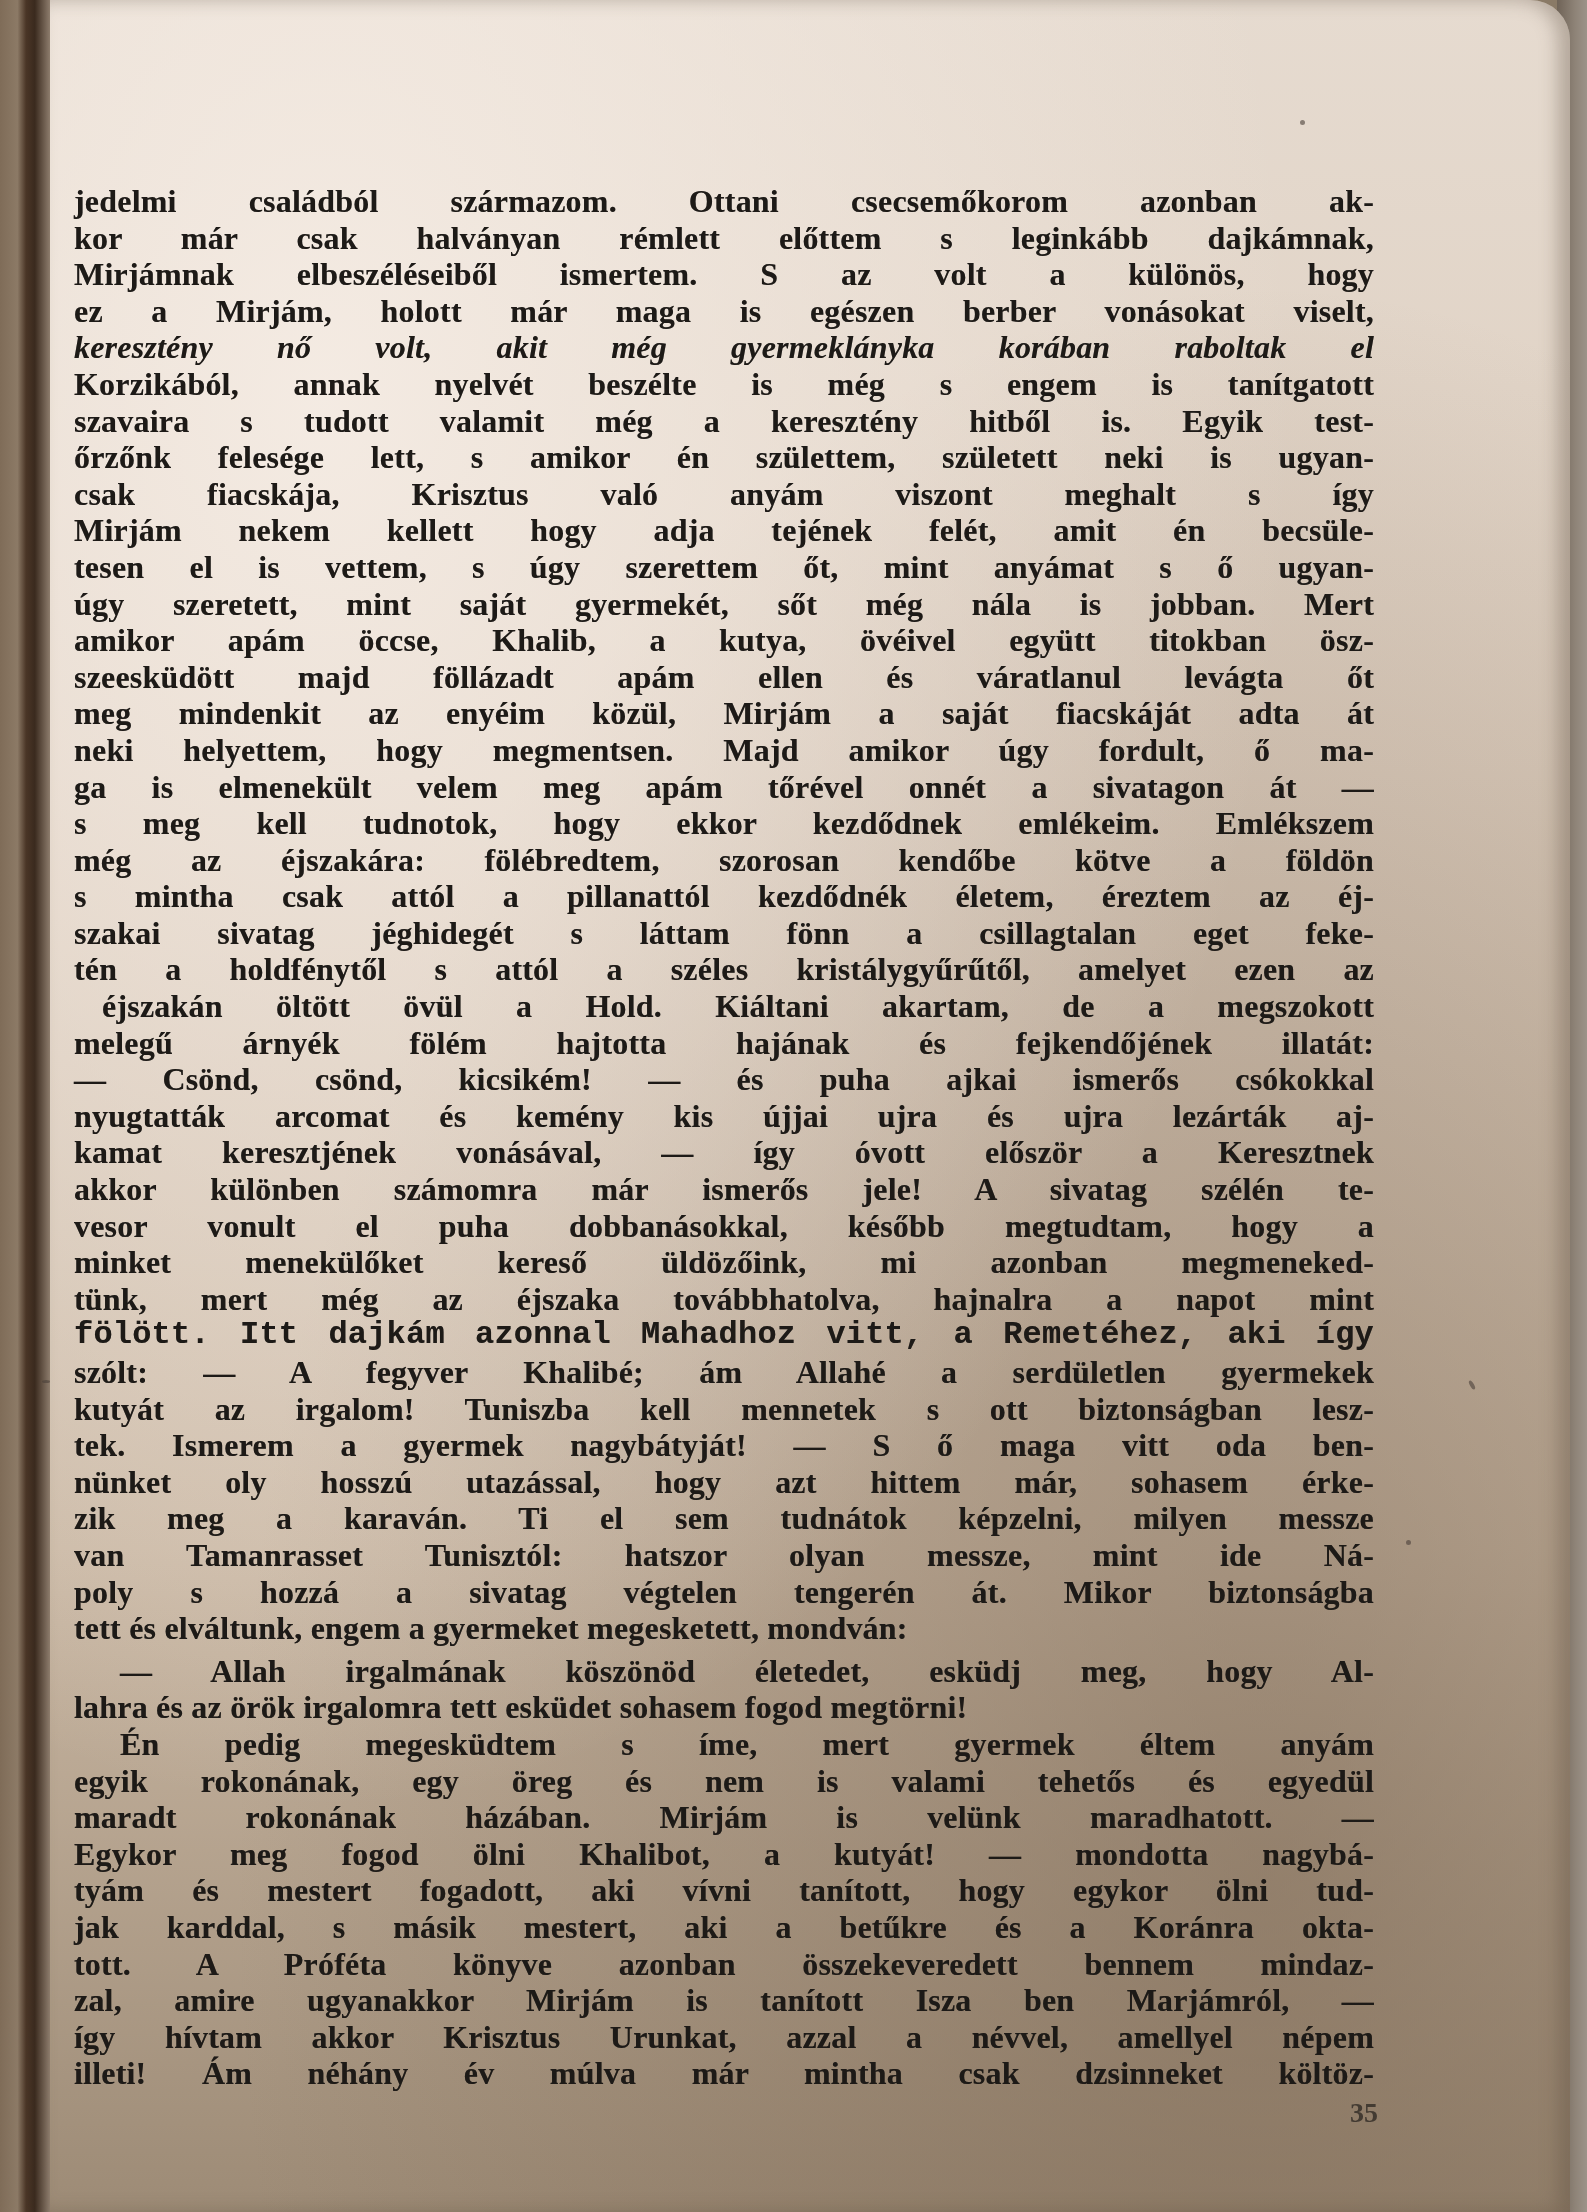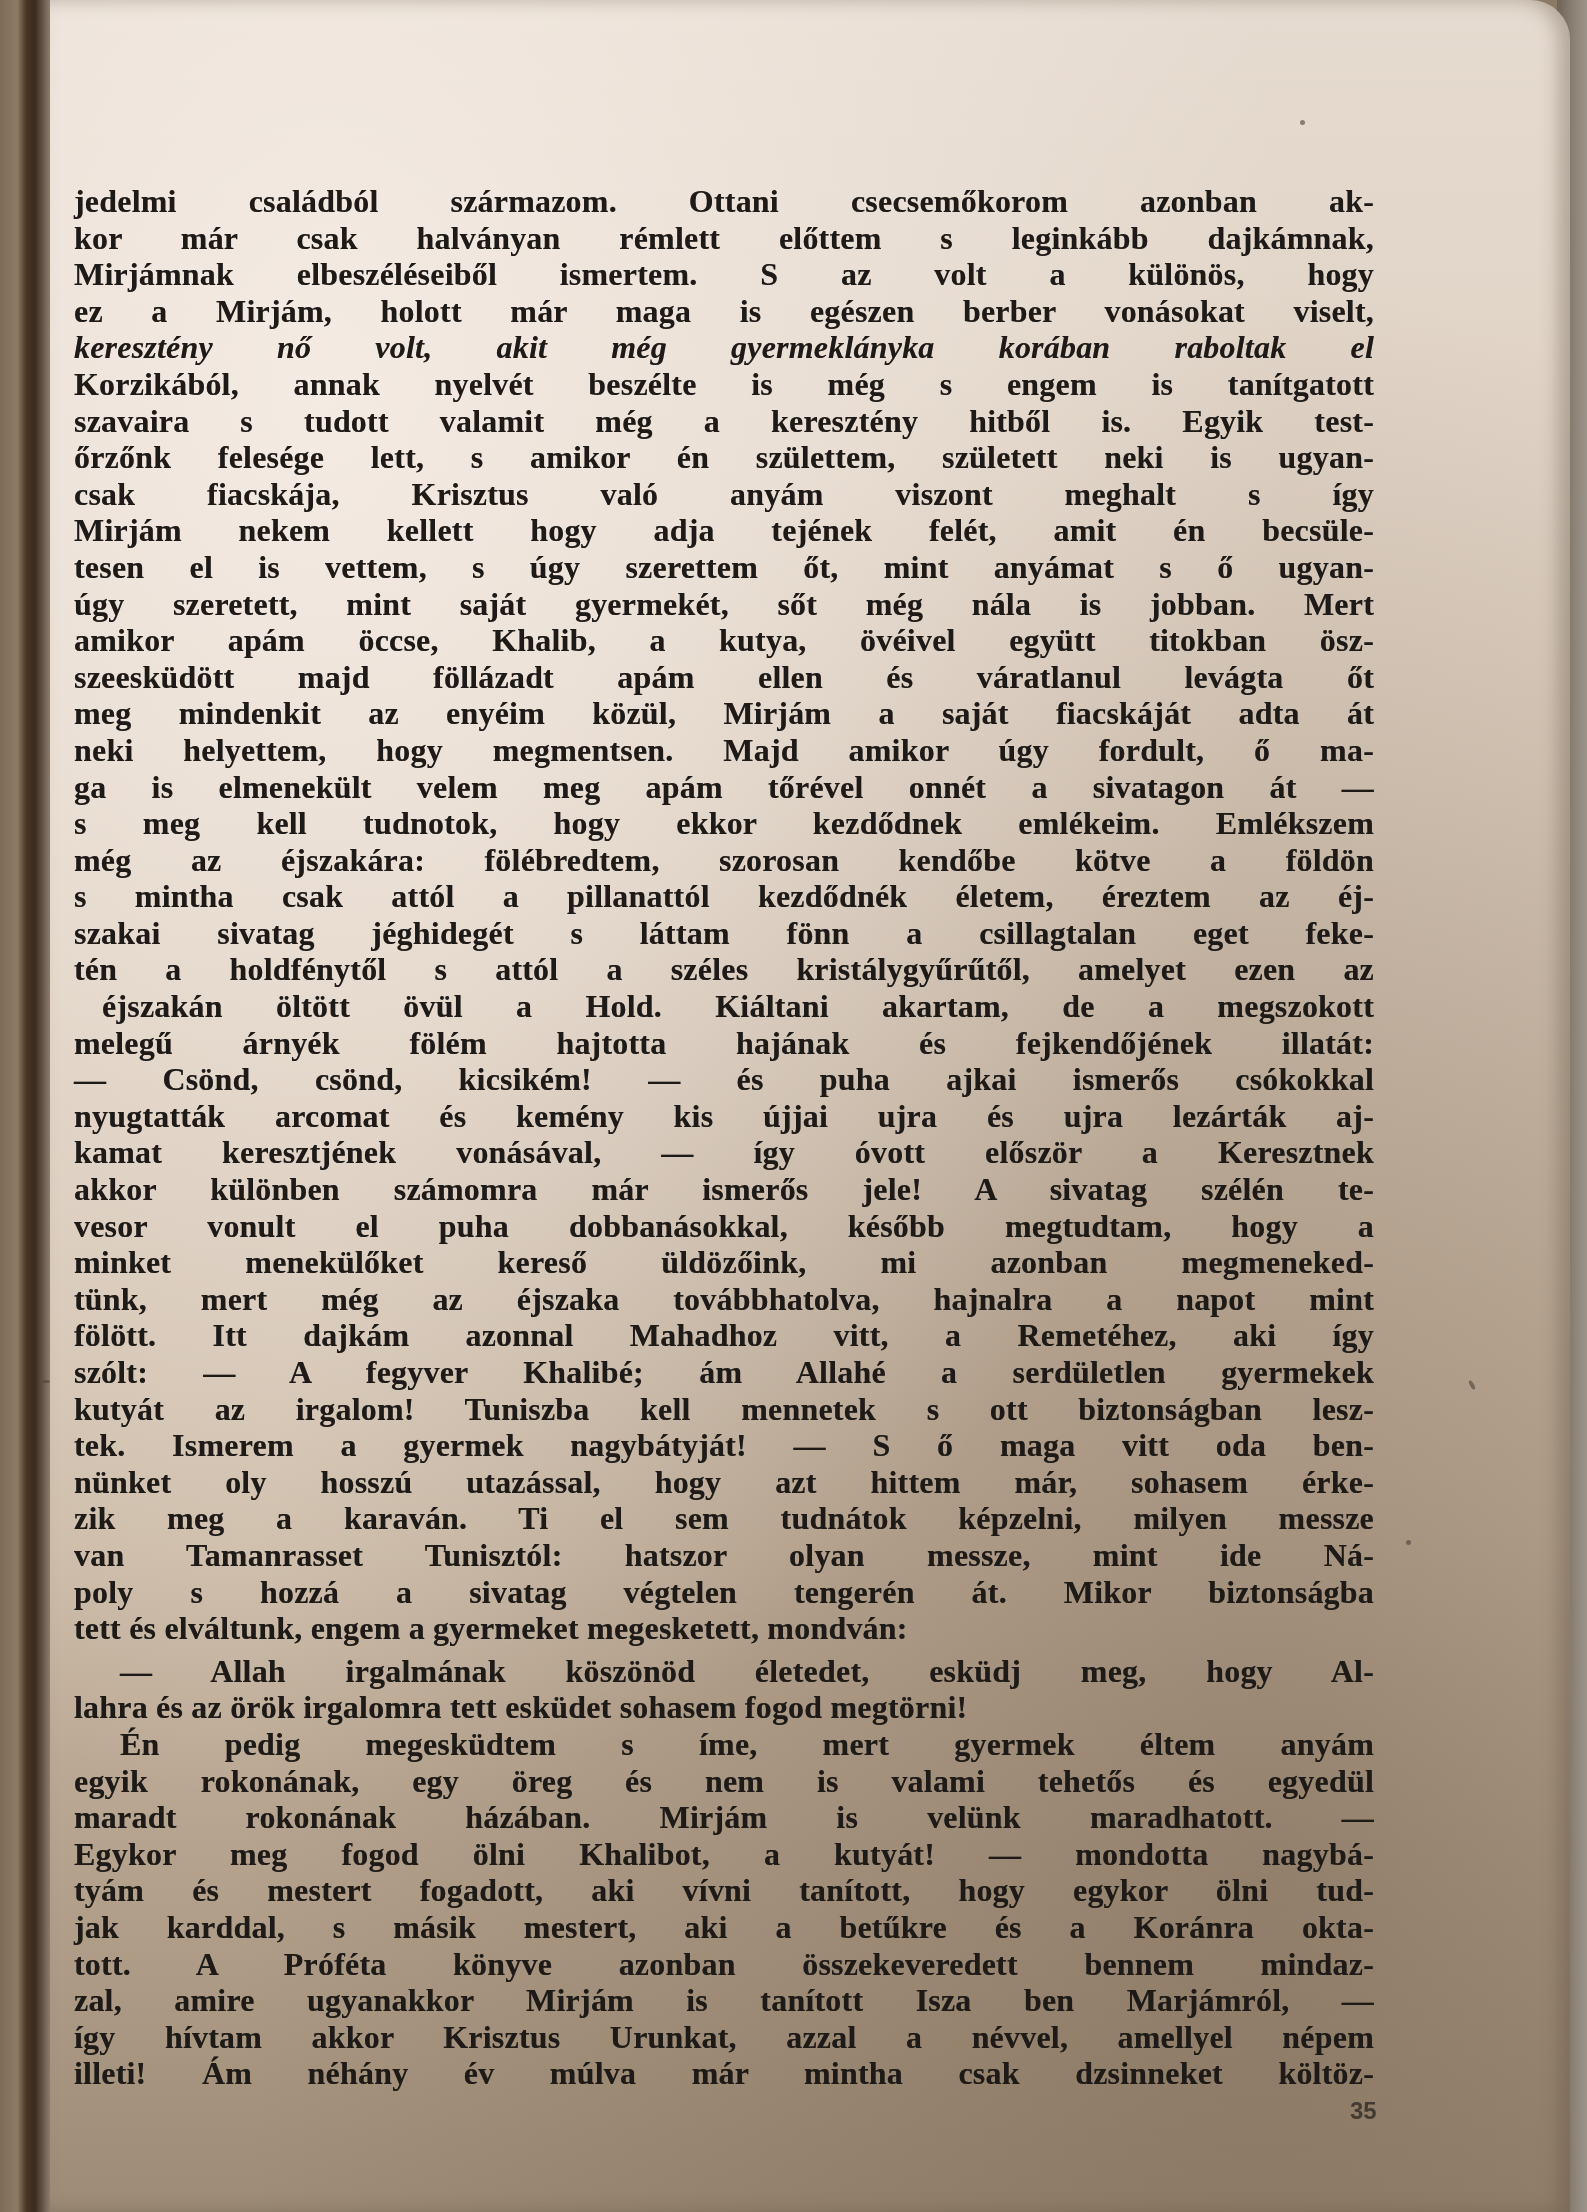--- a/index.html
+++ b/index.html
@@ -66,26 +66,26 @@
       padding-left: 46px;
       box-sizing: border-box;
     }
     .line.gap {
       margin-top: 6px;
     }
     .page-number {
       position: absolute;
       left: 1300px;
       top: 2097px;
-      font-size: 24px;
+      font-size: 28px;
       font-weight: 700;
       color: #2a2520;
       opacity: 0.75;
       filter: blur(0.6px);
-      font-family: Liberation Sans, sans-serif;
+      font-family: Liberation Serif, serif;
     }
     .speck {
       position: absolute;
       width: 5px; height: 5px;
       border-radius: 50%;
       background: #4a4038;
       opacity: 0.6;
     }
   </style>
 </head>
@@ -120,21 +120,21 @@
       <span class="line" style="display: block;">tén a holdfénytől s attól a széles kristálygyűrűtől, amelyet ezen az</span>
       <span class="line" style="display: block; margin-left: 28px;">éjszakán öltött övül a Hold. Kiáltani akartam, de a megszokott</span>
       <span class="line" style="display: block;">melegű árnyék fölém hajtotta hajának és fejkendőjének illatát:</span>
       <span class="line" style="display: block;">— Csönd, csönd, kicsikém! — és puha ajkai ismerős csókokkal</span>
       <span class="line" style="display: block;">nyugtatták arcomat és kemény kis újjai ujra és ujra lezárták aj-</span>
       <span class="line" style="display: block;">kamat keresztjének vonásával, — így óvott először a Keresztnek</span>
       <span class="line" style="display: block;">akkor különben számomra már ismerős jele! A sivatag szélén te-</span>
       <span class="line" style="display: block;">vesor vonult el puha dobbanásokkal, később megtudtam, hogy a</span>
       <span class="line" style="display: block;">minket menekülőket kereső üldözőink, mi azonban megmeneked-</span>
       <span class="line" style="display: block;">tünk, mert még az éjszaka továbbhatolva, hajnalra a napot mint</span>
-      <span class="line" style="display: block;">fölött. Itt dajkám azonnal Mahadhoz vitt, a Remetéhez, aki így</span>
+      <span class="line" style="display: block; font-family: Liberation Mono, monospace;">fölött. Itt dajkám azonnal Mahadhoz vitt, a Remetéhez, aki így</span>
       <span class="line" style="display: block;">szólt: — A fegyver Khalibé; ám Allahé a serdületlen gyermekek</span>
       <span class="line" style="display: block;">kutyát az irgalom! Tuniszba kell mennetek s ott biztonságban lesz-</span>
       <span class="line" style="display: block;">tek. Ismerem a gyermek nagybátyját! — S ő maga vitt oda ben-</span>
       <span class="line" style="display: block;">nünket oly hosszú utazással, hogy azt hittem már, sohasem érke-</span>
       <span class="line" style="display: block;">zik meg a karaván. Ti el sem tudnátok képzelni, milyen messze</span>
       <span class="line" style="display: block;">van Tamanrasset Tunisztól: hatszor olyan messze, mint ide Ná-</span>
       <span class="line" style="display: block;">poly s hozzá a sivatag végtelen tengerén át. Mikor biztonságba</span>
       <span class="line last" style="display: block;">tett és elváltunk, engem a gyermeket megesketett, mondván:</span>
       <span class="line indent gap" style="display: block;">— Allah irgalmának köszönöd életedet, esküdj meg, hogy Al-</span>
       <span class="line last" style="display: block;">lahra és az örök irgalomra tett esküdet sohasem fogod megtörni!</span>

